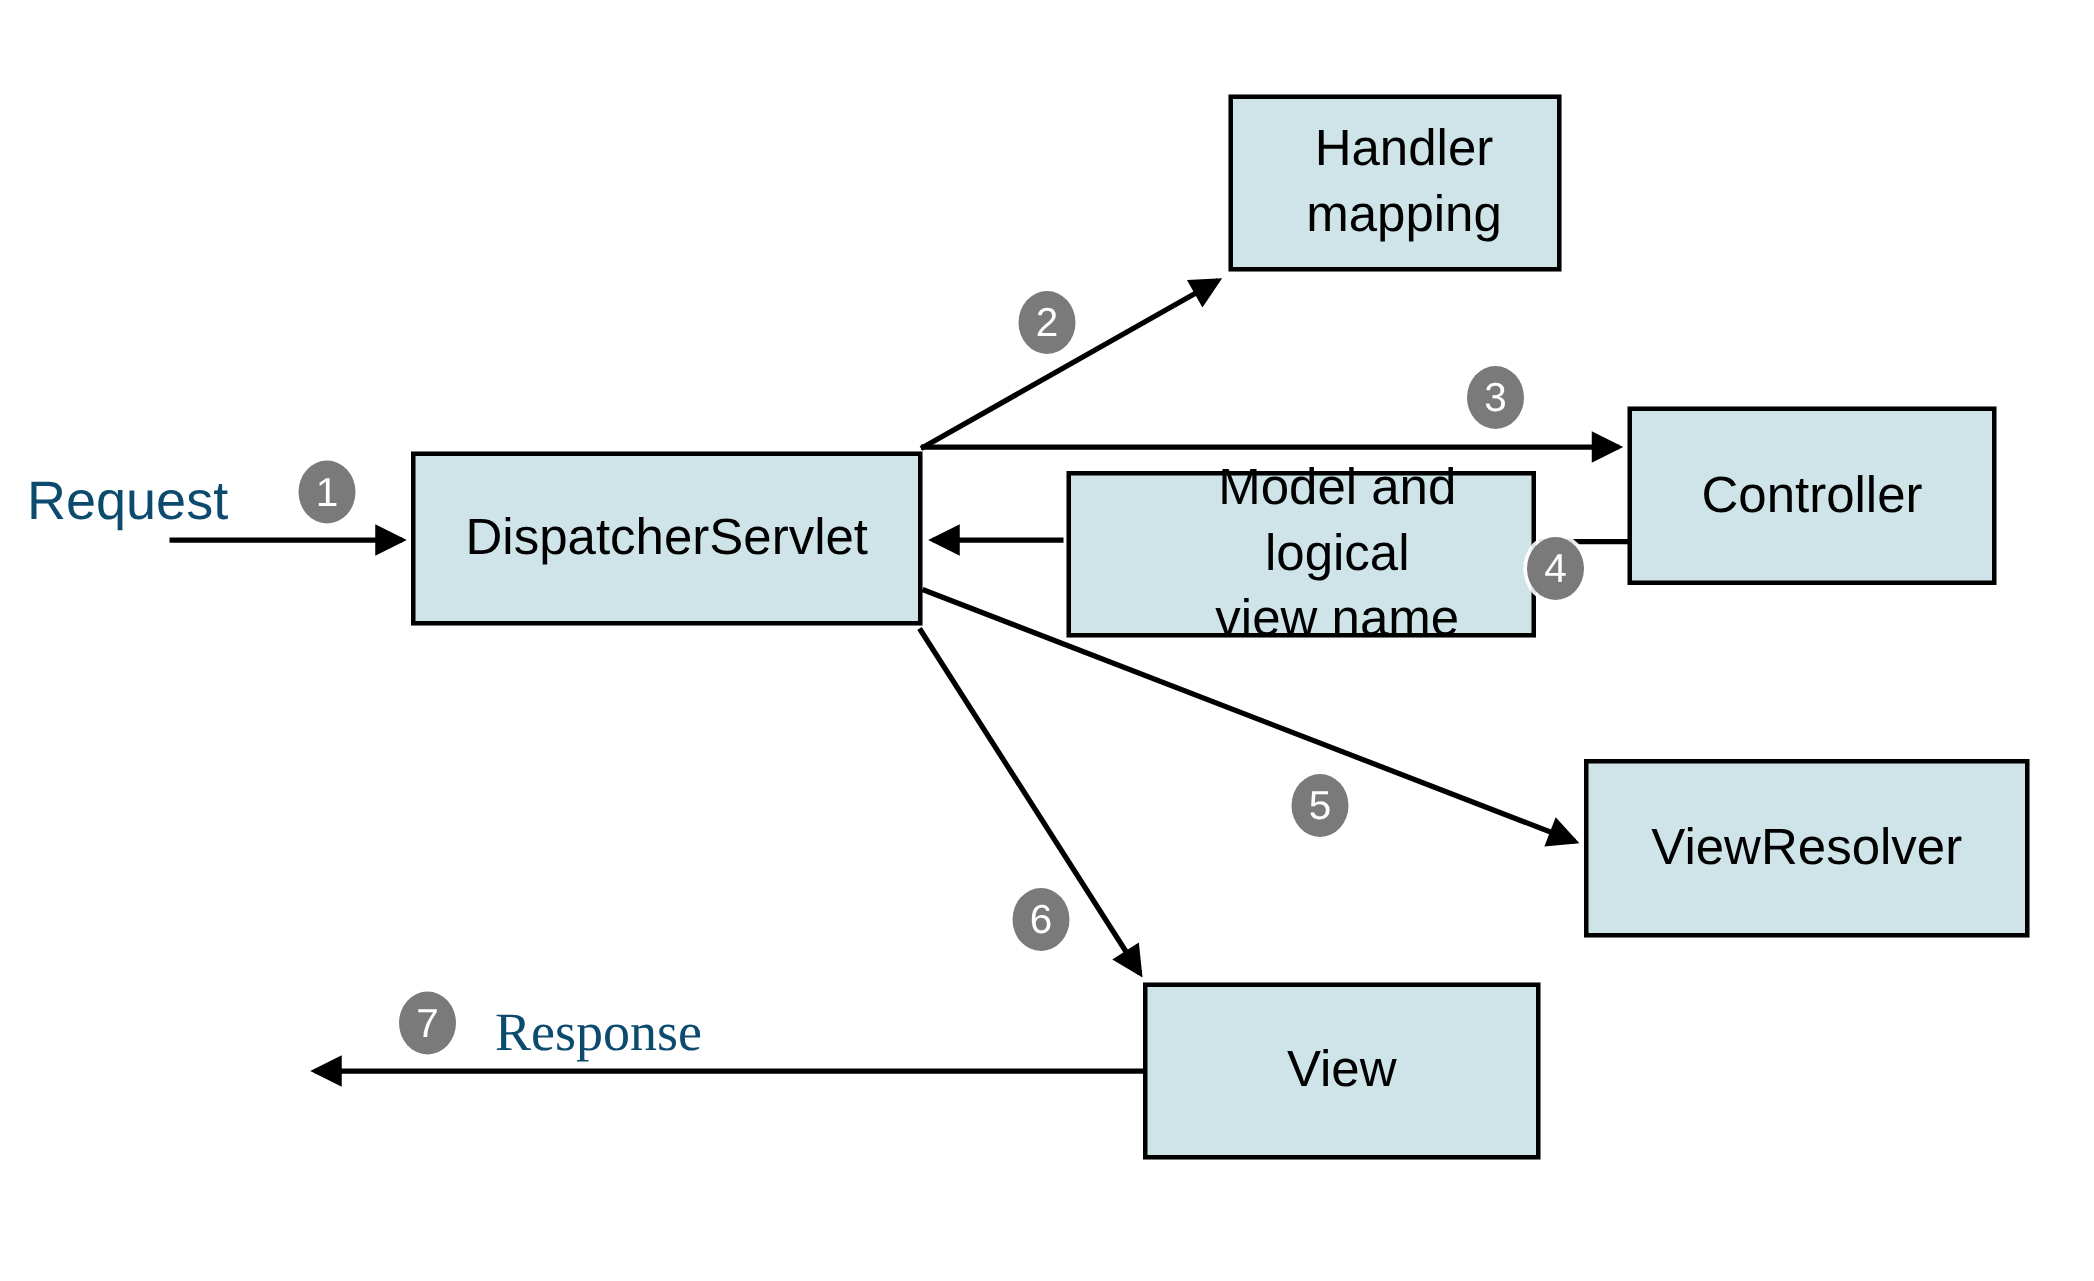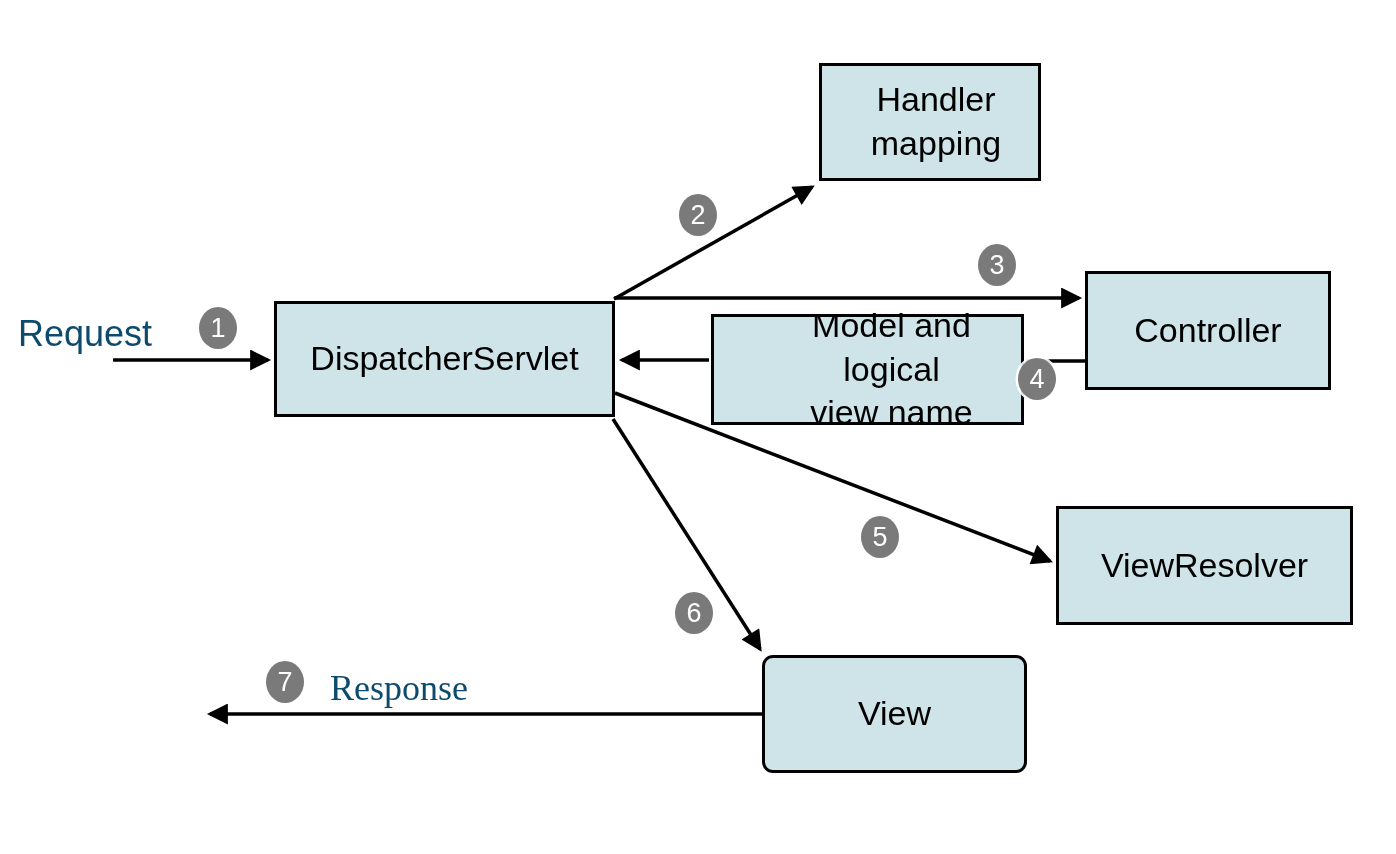--- a/index.html
+++ b/index.html
@@ -28,21 +28,21 @@
     text-align:center;color:#000;
     font-size:34px;line-height:1.28;
     white-space:pre-line;
     z-index:1;
   }
   .node-dispatcher   {left:274px; top:301px; width:341px; height:116px;}
   .node-handler      {left:819px; top:63px;  width:222px; height:118px;padding-left:12px;}
   .node-controller   {left:1051px;top:271px; width:246px; height:119px;margin-left:34px;}
   .node-modelview    {left:711px; top:314px; width:313px; height:111px;padding-left:48px;}
   .node-viewresolver {left:1056px;top:506px; width:297px; height:119px;justify-content:center;}
-  .node-view         {left:762px; top:655px; width:265px; height:118px;border-radius:11px;}
+  .node-view         {left:762px; top:655px; width:265px; height:118px;}
 
   
   .freelabel{
     position:absolute;color:#0c4a6e;font-size:36px;line-height:1;z-index:1;
   }
   .label-request {left:18px; top:316px;}
   .label-response{left:330px;top:670px;font-family:Liberation Serif, serif;}
 
   
   svg.wires{position:absolute;left:0;top:0;z-index:2;pointer-events:none;}

